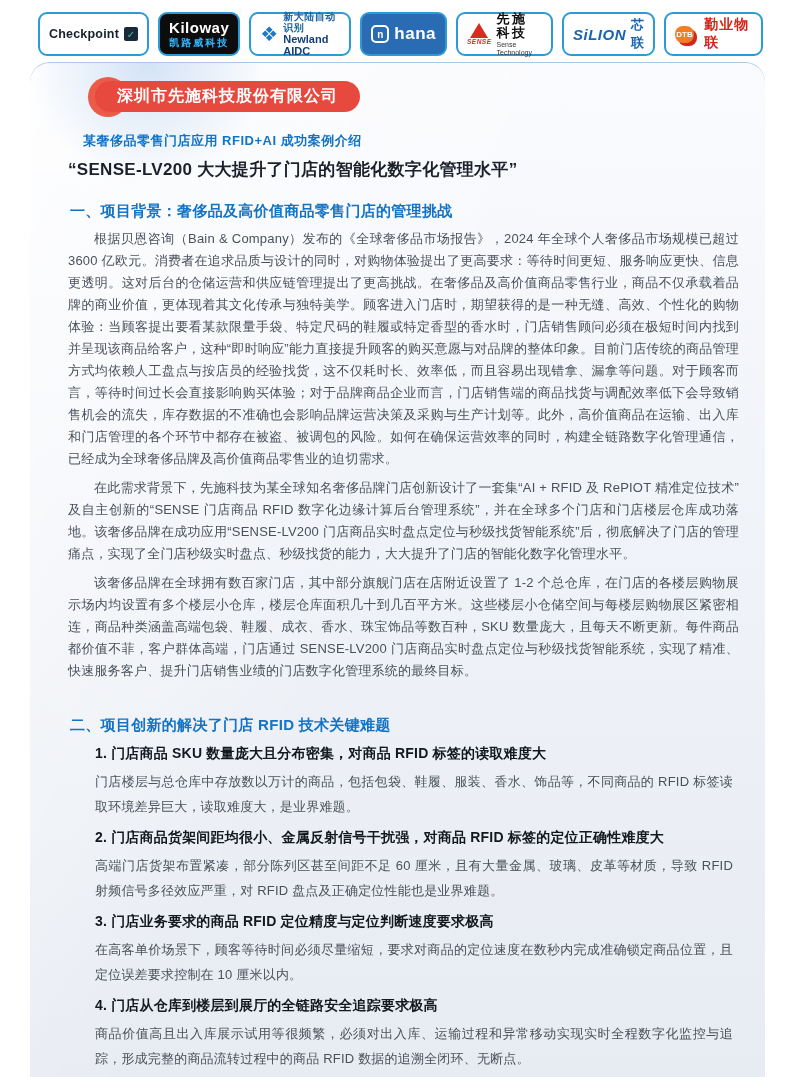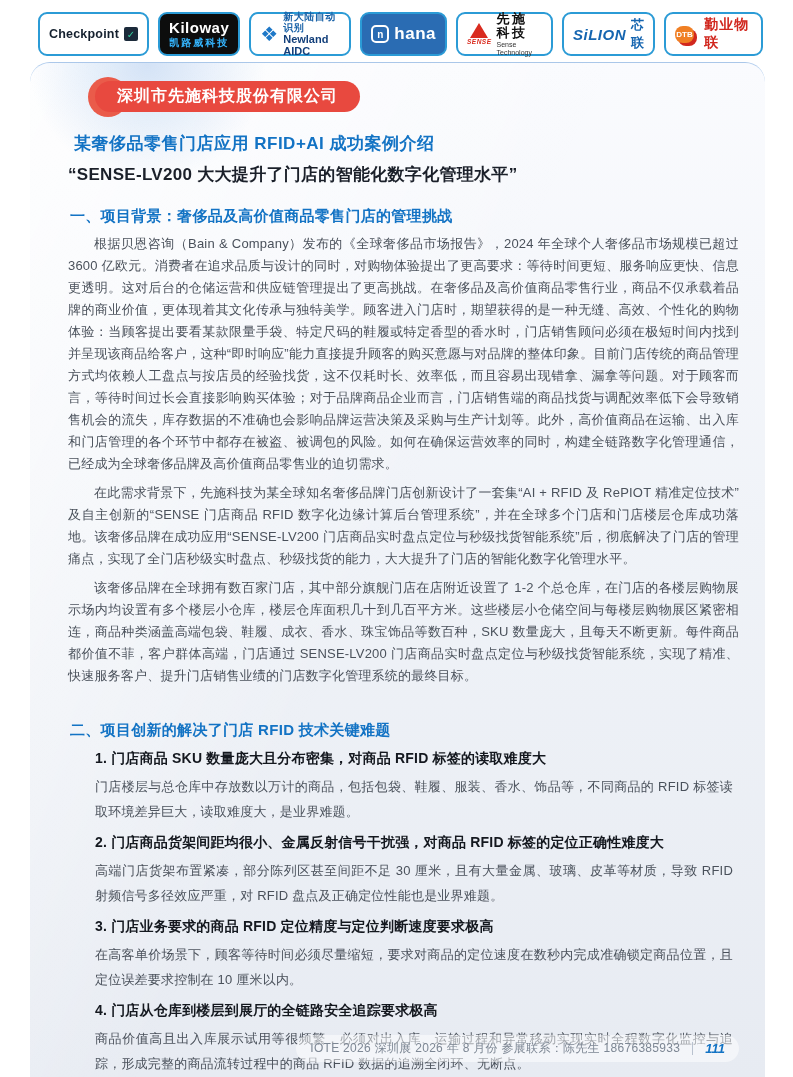--- a/index.html
+++ b/index.html
@@ -67,22 +67,22 @@
     position:absolute; left:20px; top:0; width:40px; height:40px;
     border-radius:50%; background:#ea5b4a;
   }
   .company-badge {
     position:absolute; left:27px; top:4px; height:31px;
     background:#e8493f; color:#fff; border-radius:16px;
     display:flex; align-items:center; padding:0 22px;
     font-size:16px; font-weight:700; letter-spacing:1px;
   }
 
-  .title-blue { color:#1373c4; font-size:17px; font-weight:700;
-                margin:13px 0 0 6px; letter-spacing:.5px; }
+  .title-blue { color:#1373c4; font-size:13px; font-weight:700;
+                margin:13px 0 0 15px; letter-spacing:.5px; }
   .title-dark { color:#1b202a; font-size:17px; font-weight:700;
                 margin:8px 0 0 0; letter-spacing:.3px; }
 
   .section-heading { color:#1373c4; font-size:15px; font-weight:700;
                      margin:21px 0 7px 2px; letter-spacing:.3px; }
   .section-heading.second { margin-top:34px; }
 
   .para { color:#4a515b; font-size:13px; line-height:22px;
           text-align:justify; text-indent:2em; margin-bottom:7px; letter-spacing:.2px; }
 
@@ -161,32 +161,27 @@
     <p class="para">该奢侈品牌在全球拥有数百家门店，其中部分旗舰门店在店附近设置了 1-2 个总仓库，在门店的各楼层购物展示场内均设置有多个楼层小仓库，楼层仓库面积几十到几百平方米。这些楼层小仓储空间与每楼层购物展区紧密相连，商品种类涵盖高端包袋、鞋履、成衣、香水、珠宝饰品等数百种，SKU 数量庞大，且每天不断更新。每件商品都价值不菲，客户群体高端，门店通过 SENSE-LV200 门店商品实时盘点定位与秒级找货智能系统，实现了精准、快速服务客户、提升门店销售业绩的门店数字化管理系统的最终目标。</p>
 
     <div class="section-heading second">二、项目创新的解决了门店 RFID 技术关键难题</div>
     <div class="items">
       <div class="item">
         <div class="item-title">1.  门店商品 SKU 数量庞大且分布密集，对商品 RFID 标签的读取难度大</div>
         <div class="item-body">门店楼层与总仓库中存放数以万计的商品，包括包袋、鞋履、服装、香水、饰品等，不同商品的 RFID 标签读取环境差异巨大，读取难度大，是业界难题。</div>
       </div>
       <div class="item">
         <div class="item-title">2.  门店商品货架间距均很小、金属反射信号干扰强，对商品 RFID 标签的定位正确性难度大</div>
-        <div class="item-body">高端门店货架布置紧凑，部分陈列区甚至间距不足 30 厘米，且有大量金属、玻璃、皮革等材质，导致 RFID 射频信号多径效应严重，对 RFID 盘点及正确定位性能也是业界难题。</div>
+        <div class="item-body">高端门店货架布置紧凑，部分陈列区甚至间距不足 60 厘米，且有大量金属、玻璃、皮革等材质，导致 RFID 射频信号多径效应严重，对 RFID 盘点及正确定位性能也是业界难题。</div>
       </div>
       <div class="item">
         <div class="item-title">3.  门店业务要求的商品 RFID 定位精度与定位判断速度要求极高</div>
         <div class="item-body">在高客单价场景下，顾客等待时间必须尽量缩短，要求对商品的定位速度在数秒内完成准确锁定商品位置，且定位误差要求控制在 10 厘米以内。</div>
       </div>
       <div class="item">
         <div class="item-title">4.  门店从仓库到楼层到展厅的全链路安全追踪要求极高</div>
         <div class="item-body">商品价值高且出入库展示试用等很频繁，必须对出入库、运输过程和异常移动实现实时全程数字化监控与追踪，形成完整的商品流转过程中的商品 RFID 数据的追溯全闭环、无断点。</div>
       </div>
     </div>
 
-    <div class="footer">
-      <span class="footer-text">IOTE 2026 深圳展 2026 年 8 月份  参展联系：陈先生 18676385933</span>
-      <span class="footer-divider"></span>
-      <span class="footer-page">111</span>
-    </div>
 
   </div>
 </div>
 
 </body></html>

